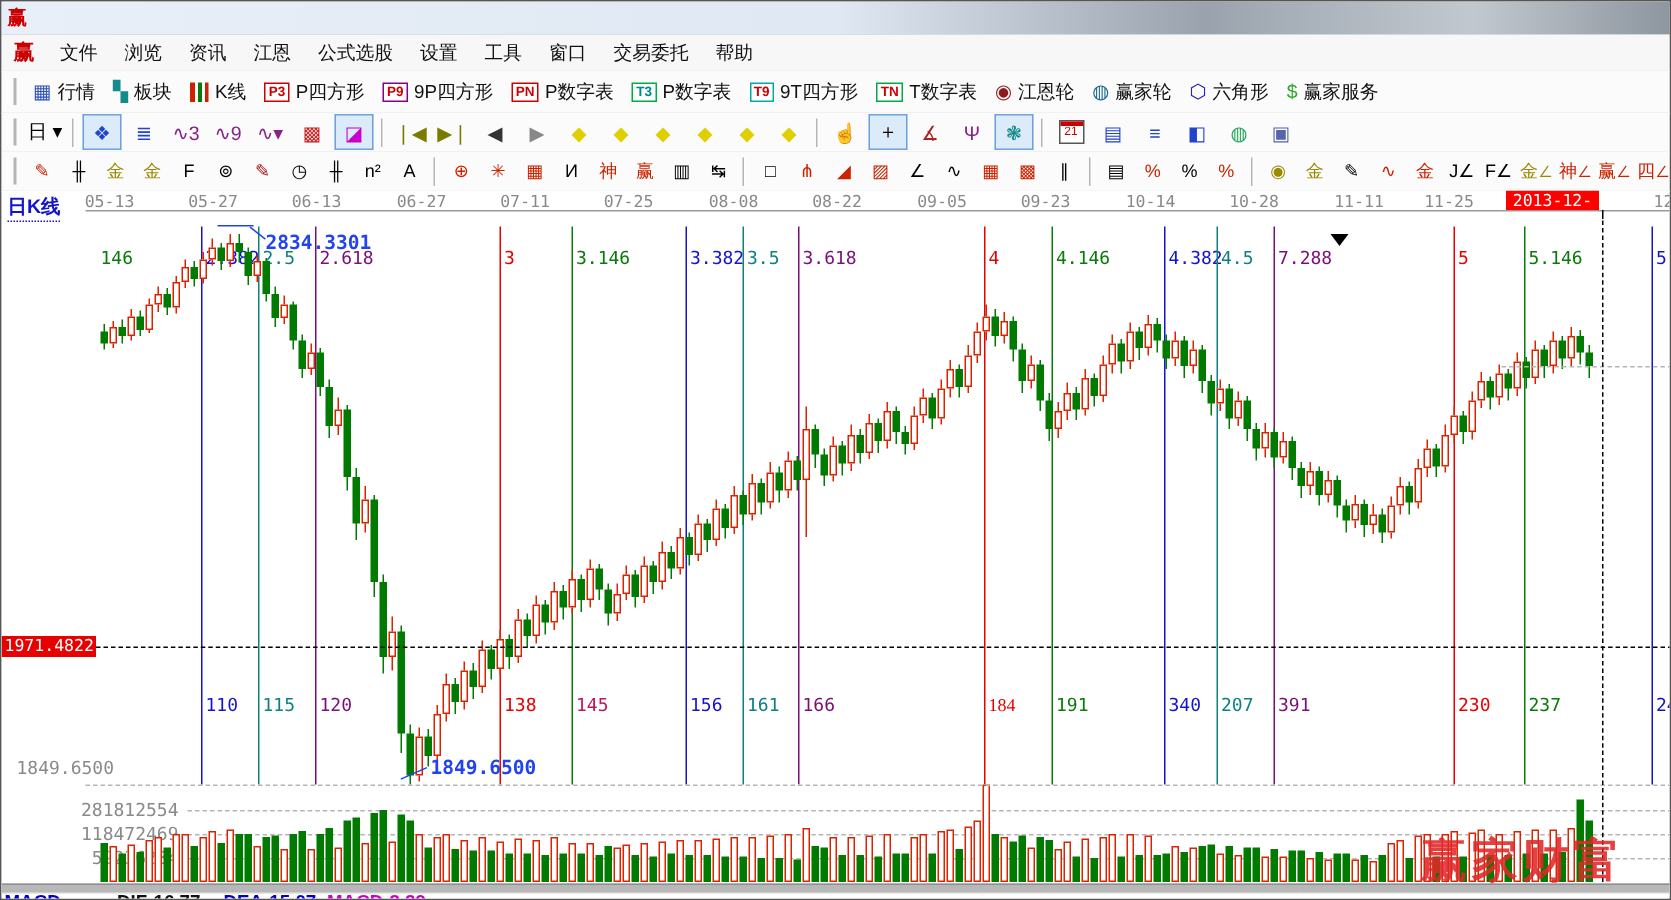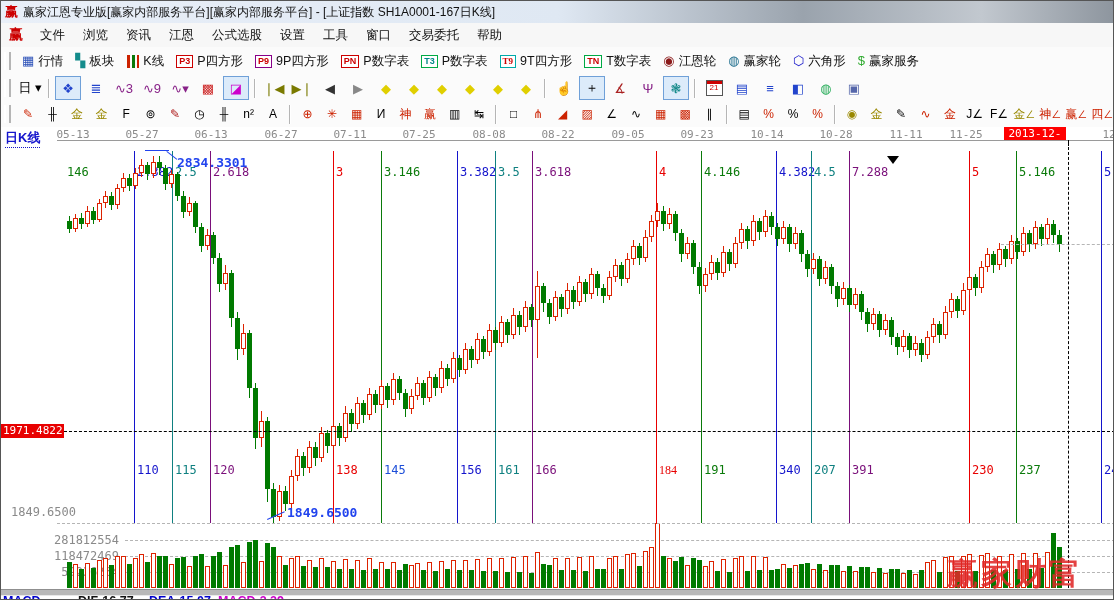--- a/index.html
+++ b/index.html
@@ -59,21 +59,20 @@
   #status-row span{position:absolute;top:0;}
   #watermark{position:absolute;left:946px;top:426px;font-family:"Liberation Serif",serif;font-weight:bold;
       font-size:31px;color:rgba(224,40,40,.88);letter-spacing:3px;}
 </style>
 </head>
 <body>
 
 <div id="app">
   <div id="titlebar">
     <span class="logo">赢</span>
-    <span>赢家江恩专业版[赢家内部服务平台][赢家内部服务平台] - [上证指数  SH1A0001-167日K线]</span>
   </div>
   <div id="menubar">
     <span class="logo">赢</span>
   <span class="menu-item">文件</span>
       <span class="menu-item">浏览</span>
       <span class="menu-item">资讯</span>
       <span class="menu-item">江恩</span>
       <span class="menu-item">公式选股</span>
       <span class="menu-item">设置</span>
       <span class="menu-item">工具</span>
@@ -105,21 +104,21 @@
       </div>
       <div class="tb1-btn">
         <span class="badge" style="border-color: rgb(204, 0, 0); color: rgb(204, 0, 0);">PN</span>
         <span>P数字表</span>
       </div>
       <div class="tb1-btn">
         <span class="badge" style="border-color: rgb(0, 170, 68); color: rgb(0, 136, 136);">T3</span>
         <span>P数字表</span>
       </div>
       <div class="tb1-btn">
-        <span class="badge" style="border-color: rgb(0, 170, 170); color: rgb(204, 0, 0); font-family: Liberation Serif, serif;">T9</span>
+        <span class="badge" style="border-color: rgb(0, 170, 170); color: rgb(204, 0, 0);">T9</span>
         <span>9T四方形</span>
       </div>
       <div class="tb1-btn">
         <span class="badge" style="border-color: rgb(0, 170, 68); color: rgb(204, 0, 0);">TN</span>
         <span>T数字表</span>
       </div>
       <div class="tb1-btn">
         <span class="gicon" style="color: rgb(139, 26, 26);">◉</span>
         <span>江恩轮</span>
       </div>
@@ -244,21 +243,21 @@
         <span class="g-top" style="left: 174px; color: rgb(15, 128, 128);">2.5</span>
         <span class="g-bot" style="left: 174px; color: rgb(15, 128, 128);">115</span>
         <div class="vline" style="left: 209px; background: rgb(122, 15, 122);"></div>
         <span class="g-top" style="left: 212px; color: rgb(122, 15, 122);">2.618</span>
         <span class="g-bot" style="left: 212px; color: rgb(122, 15, 122);">120</span>
         <div class="vline" style="left: 332px; background: rgb(232, 0, 0);"></div>
         <span class="g-top" style="left: 335px; color: rgb(232, 0, 0);">3</span>
         <span class="g-bot" style="left: 335px; color: rgb(232, 0, 0);">138</span>
         <div class="vline" style="left: 380px; background: rgb(10, 122, 10);"></div>
         <span class="g-top" style="left: 383px; color: rgb(10, 122, 10);">3.146</span>
-        <span class="g-bot" style="left: 383px; color: #1d4ed8;">145</span>
+        <span class="g-bot" style="left: 383px; color: #be185d;">145</span>
         <div class="vline" style="left: 456px; background: rgb(20, 20, 204);"></div>
         <span class="g-top" style="left: 459px; color: rgb(20, 20, 204);">3.382</span>
         <span class="g-bot" style="left: 459px; color: rgb(20, 20, 204);">156</span>
         <div class="vline" style="left: 494px; background: rgb(15, 128, 128);"></div>
         <span class="g-top" style="left: 497px; color: rgb(15, 128, 128);">3.5</span>
         <span class="g-bot" style="left: 497px; color: rgb(15, 128, 128);">161</span>
         <div class="vline" style="left: 531px; background: rgb(122, 15, 122);"></div>
         <span class="g-top" style="left: 534px; color: rgb(122, 15, 122);">3.618</span>
         <span class="g-bot" style="left: 534px; color: rgb(122, 15, 122);">166</span>
         <div class="vline" style="left: 655px; background: rgb(232, 0, 0);"></div>

